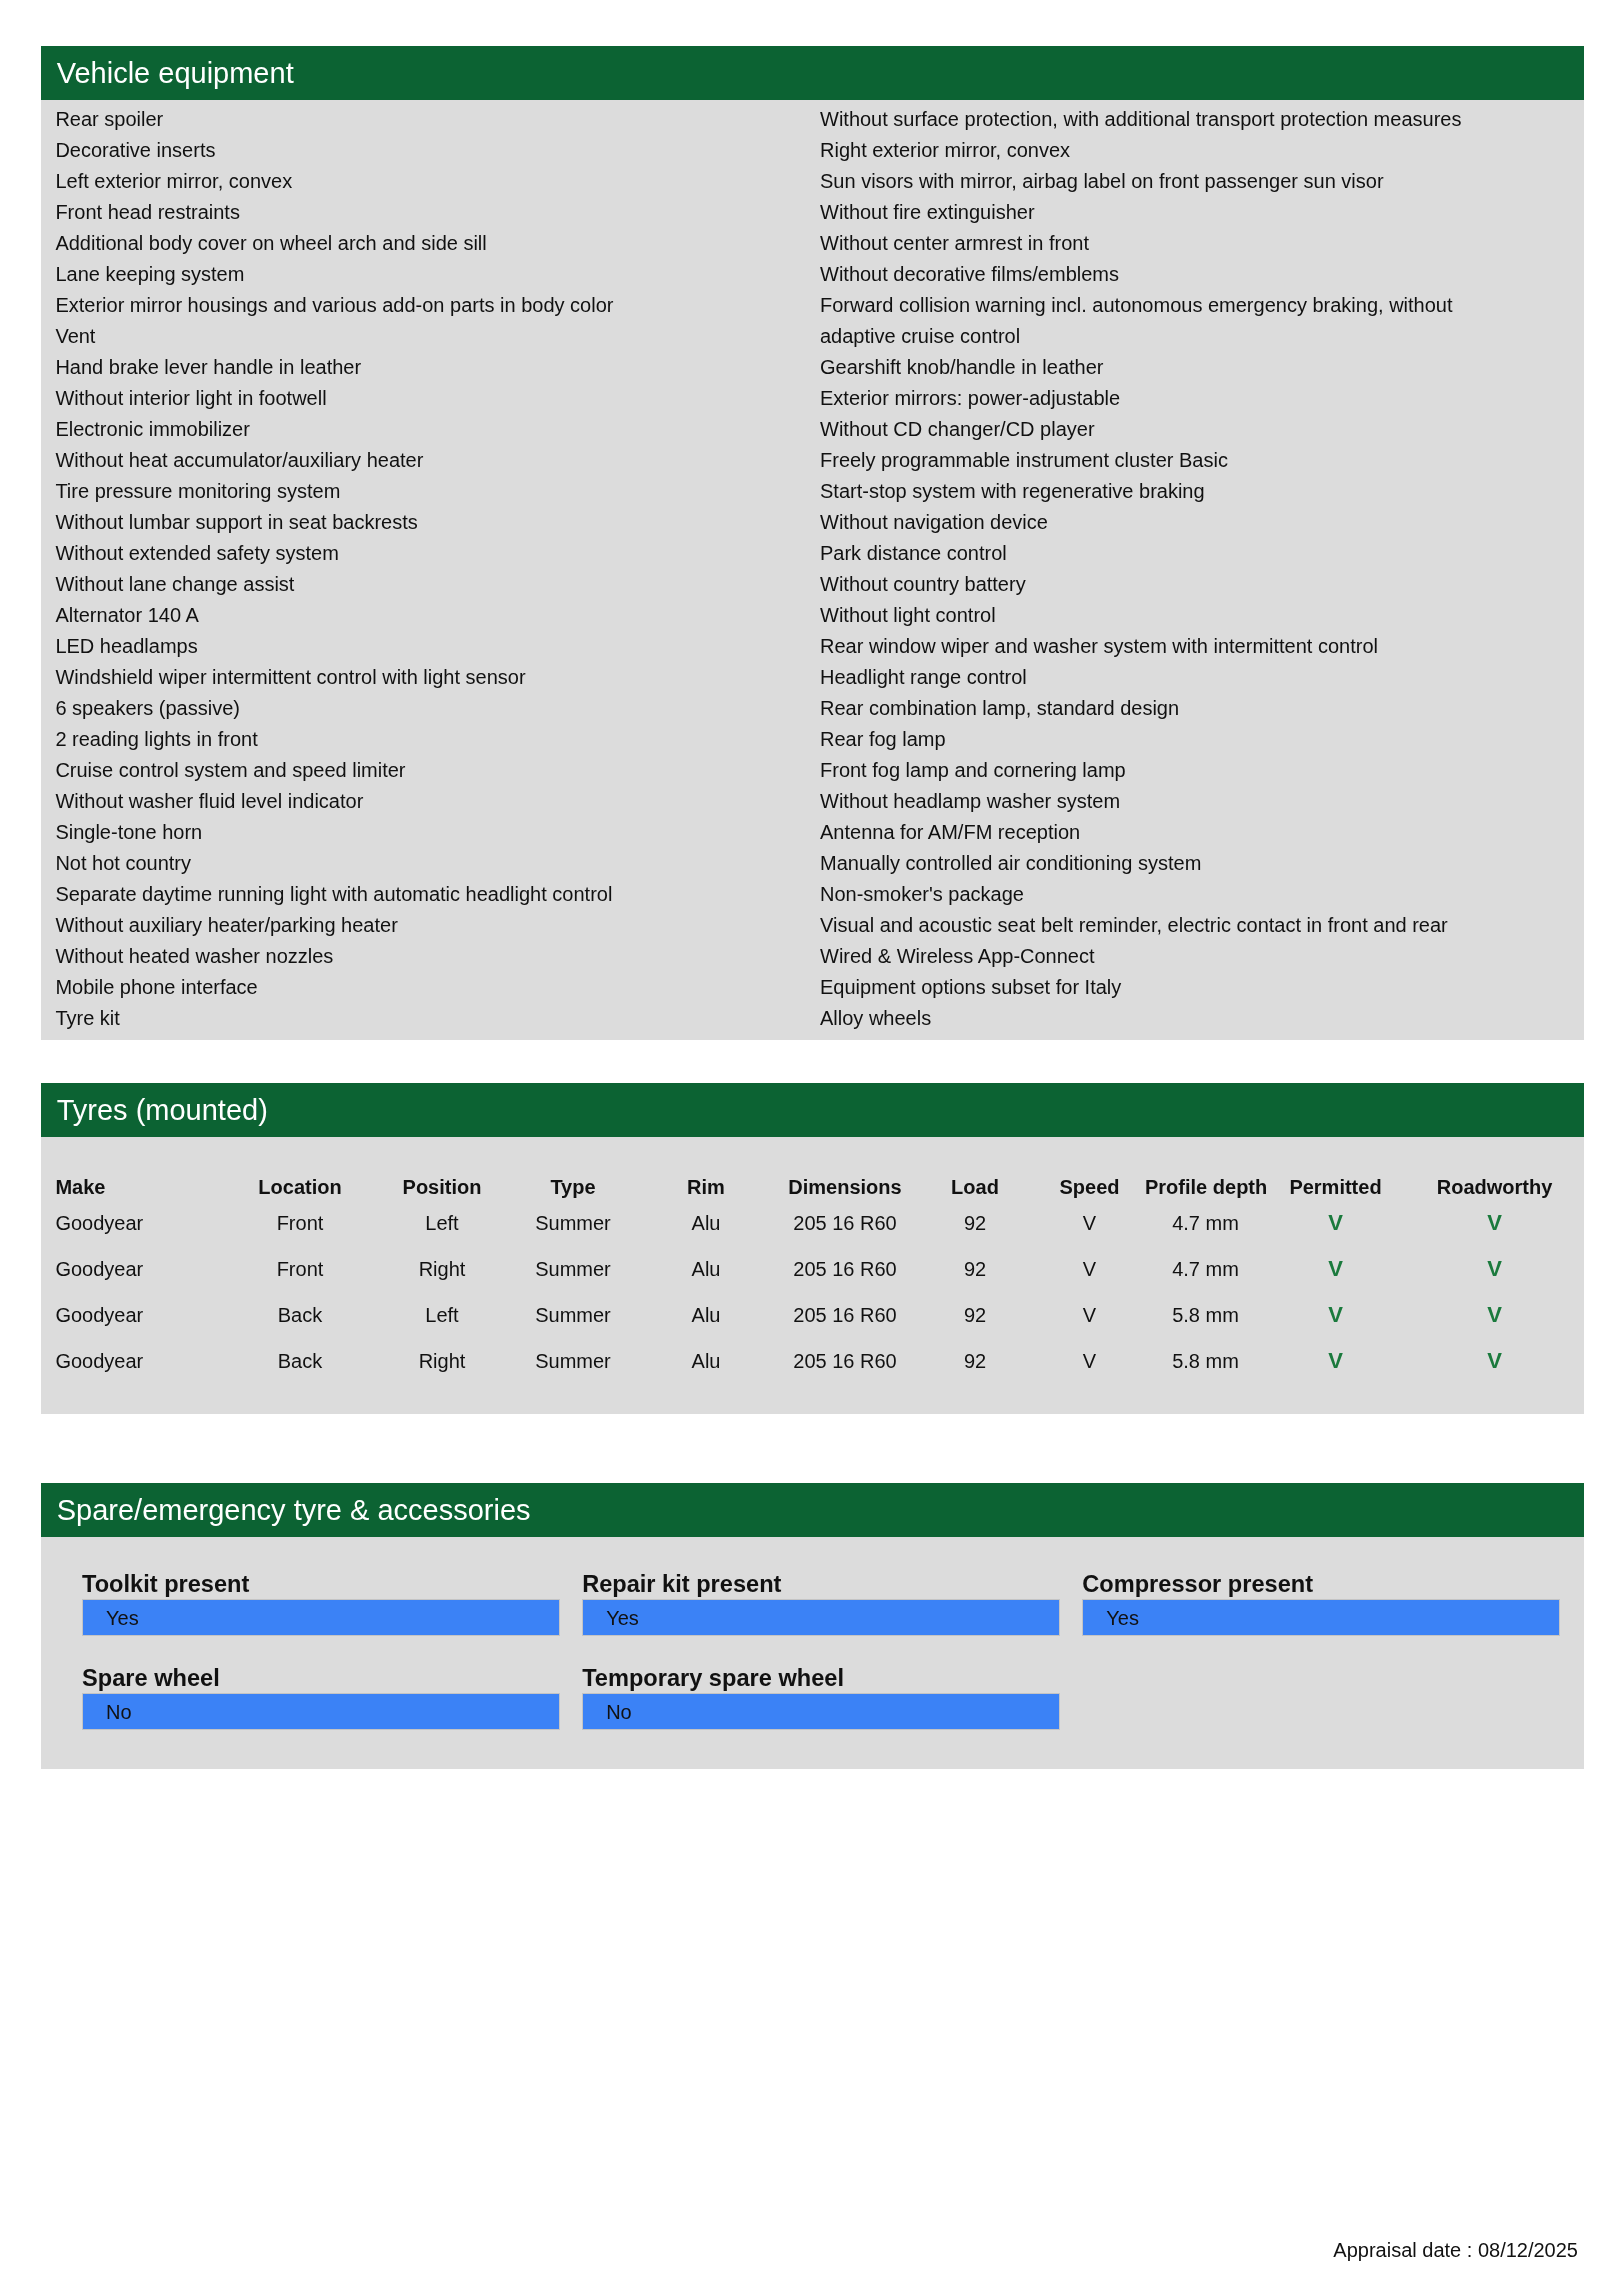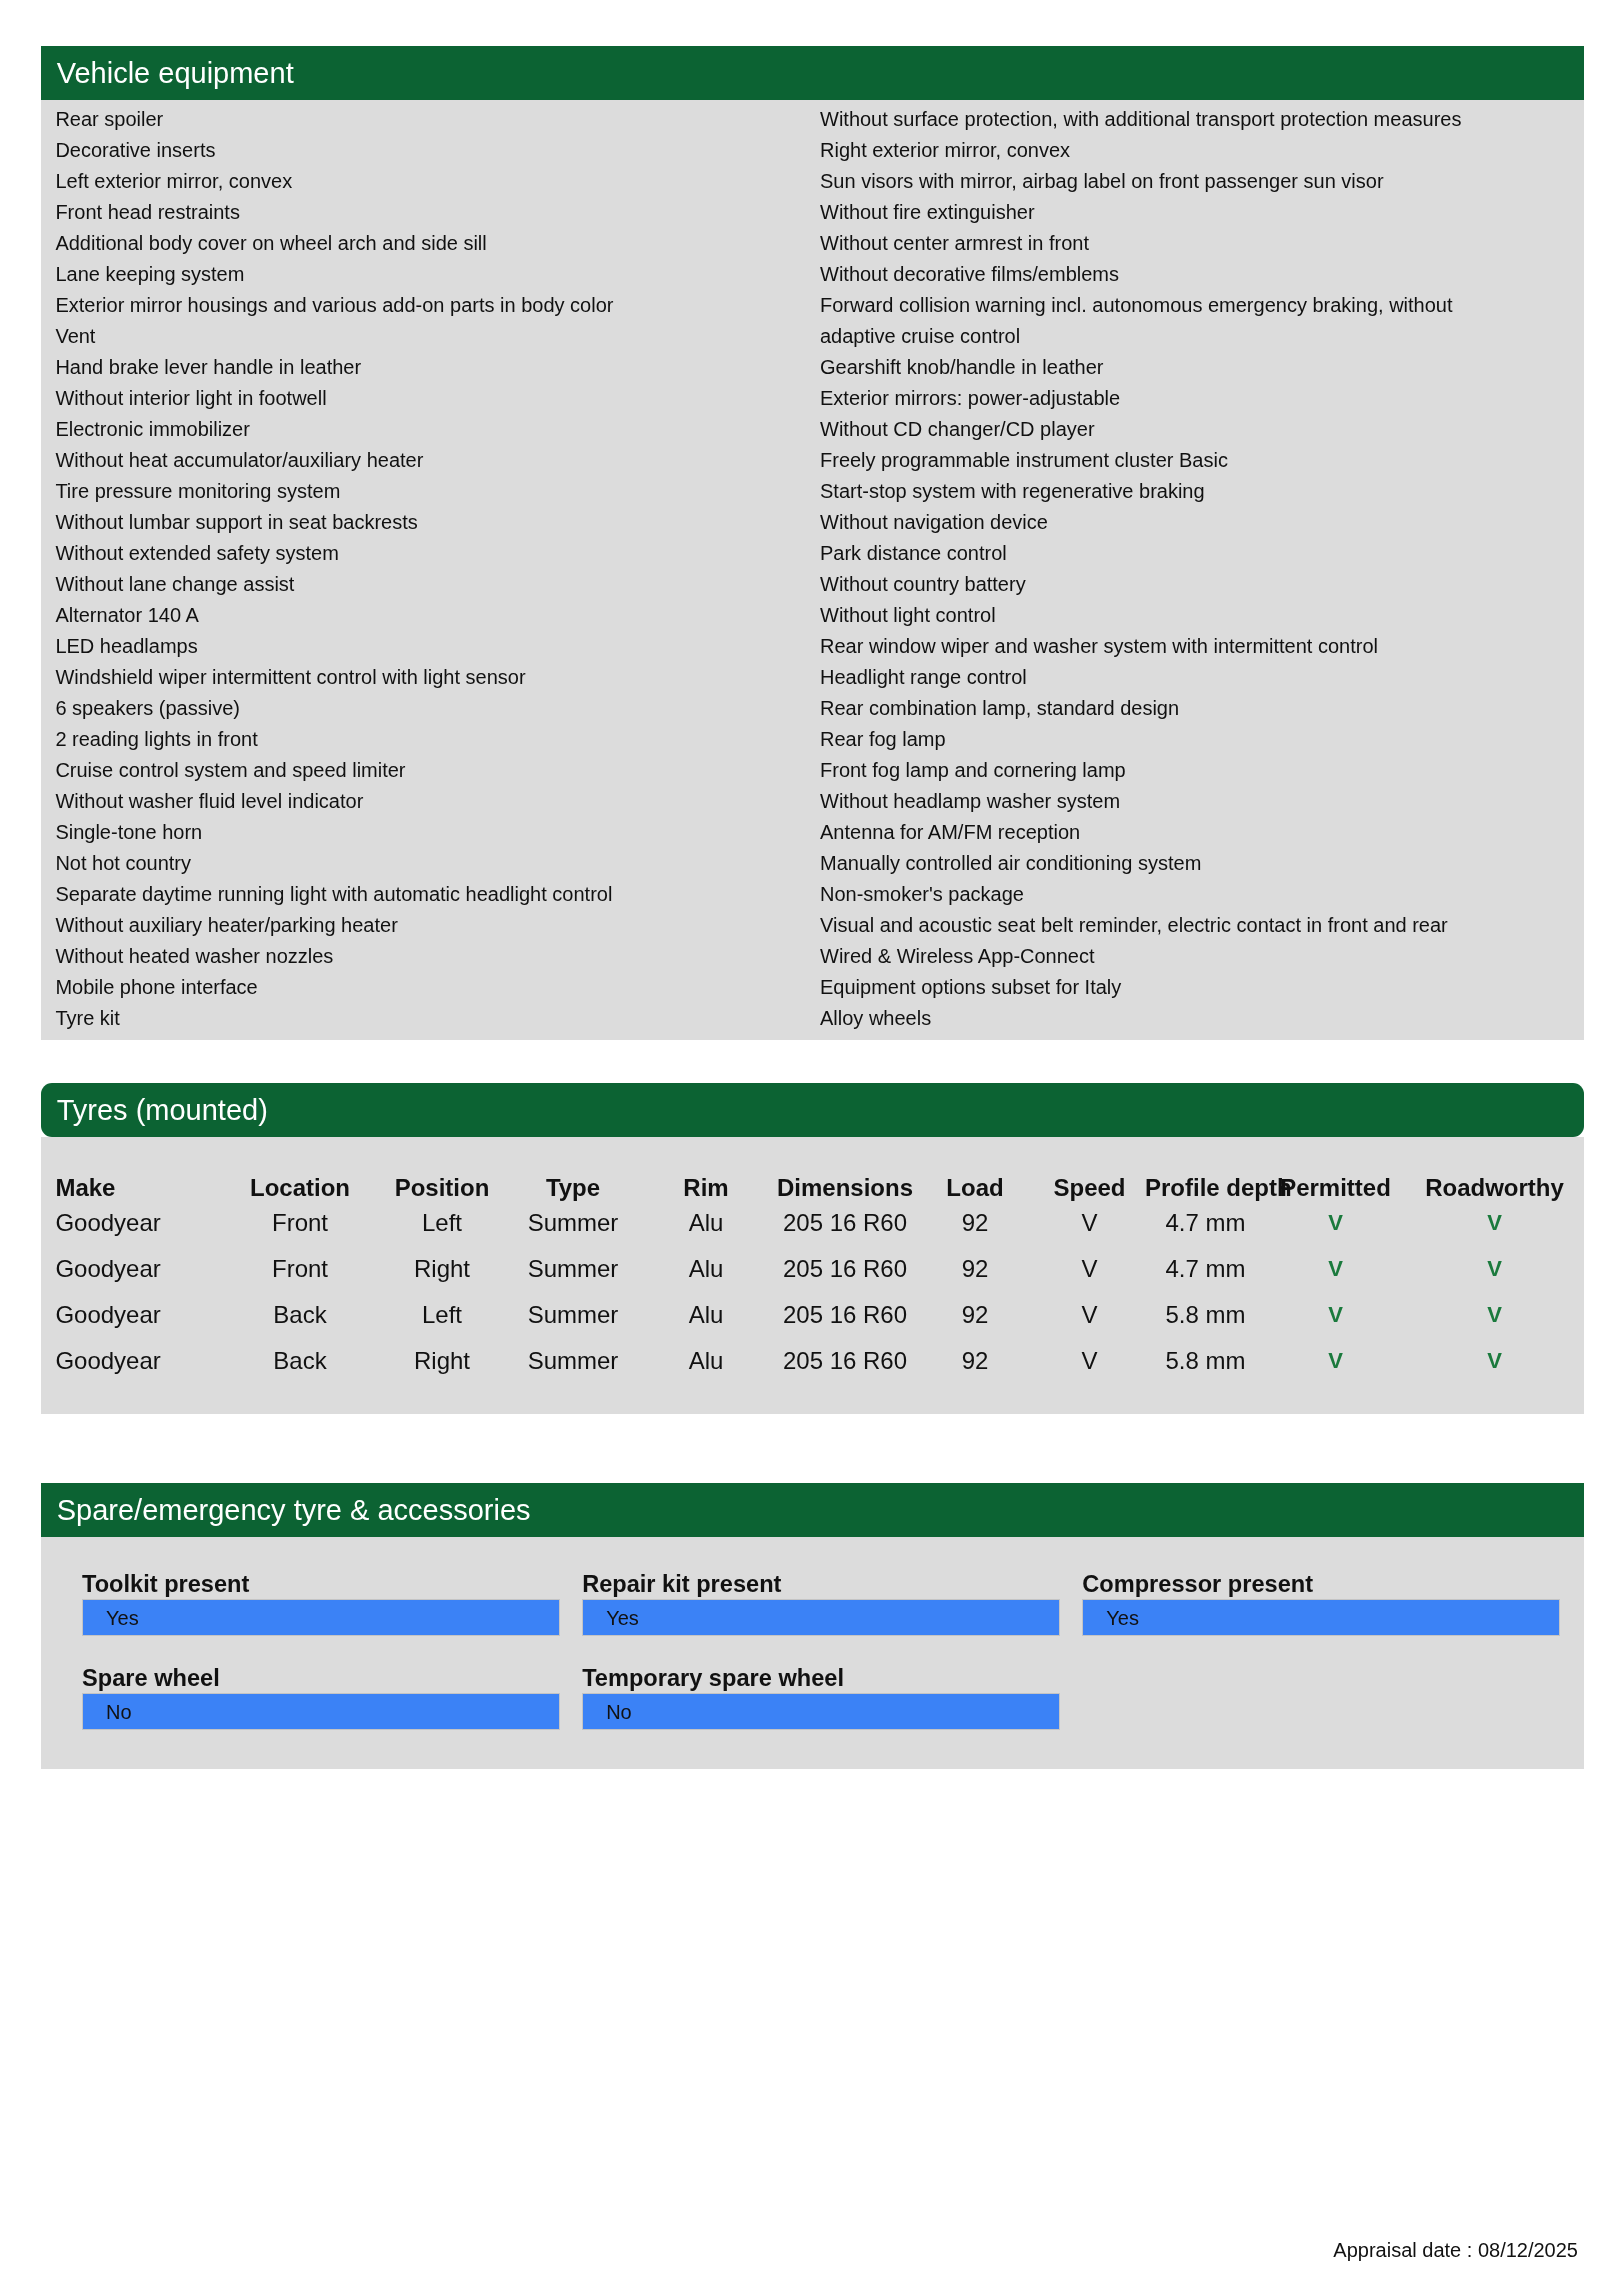--- a/index.html
+++ b/index.html
@@ -19,21 +19,21 @@
     background:#0c6333;
     color:#ffffff;
     font-weight:normal;
     font-size:29px;
     display:flex;
     align-items:center;
     padding-left:15.7px;
     box-sizing:border-box;
   }
   .bar1 { margin-top:46px; }
-  .bar2 { margin-top:43px;border-radius:11px; }
+  .bar2 { margin-top:43px; }
   .bar3 { margin-top:69px; }
 
   
   .equip {
     background:#dcdcdc;
     padding:3.9px 0 6.5px 0;
     display:flex;
   }
   .equip .col-left  { width:779px; padding-left:14.4px; box-sizing:border-box; }
   .equip .col-right { width:749px; }
@@ -48,21 +48,21 @@
   .tyres-area { background:#dcdcdc; padding:37px 0 30px 0; }
   .tgrid {
     display:grid;
     grid-template-columns:183px 152px 132px 130px 136px 142px 118px 111px 121px 139px 179px;
     align-items:center;
   }
   .tgrid.head { height:26px; }
   .tgrid.row  { height:46px; }
   .tgrid .c {
     text-align:center;
-    font-size:24px;
+    font-size:20px;
     white-space:nowrap;
   }
   .tgrid .c.make { text-align:left; padding-left:14.4px; }
   .tgrid.head .c { font-weight:bold; }
   .tgrid .c.check { color:#1b7a3d; font-weight:bold; font-size:22px; }
 
   
   .spare-area {
     background:#dcdcdc;
     padding:33px 23.6px 39px 13px;

